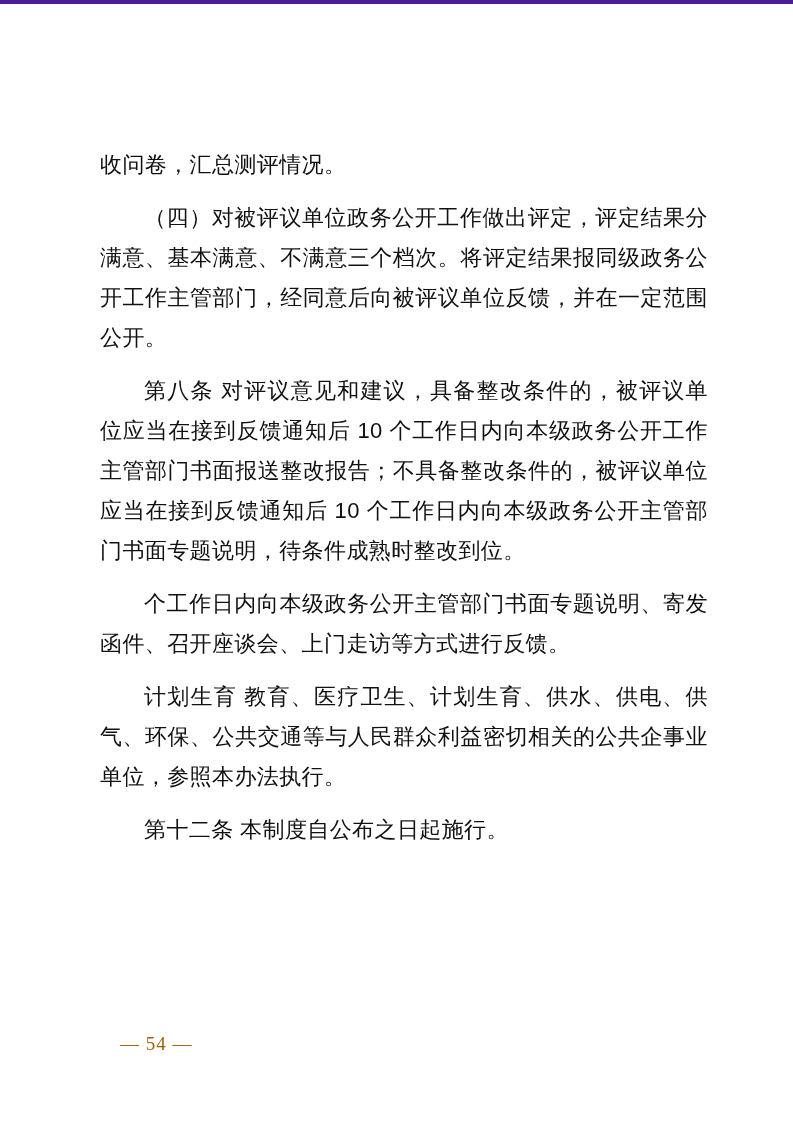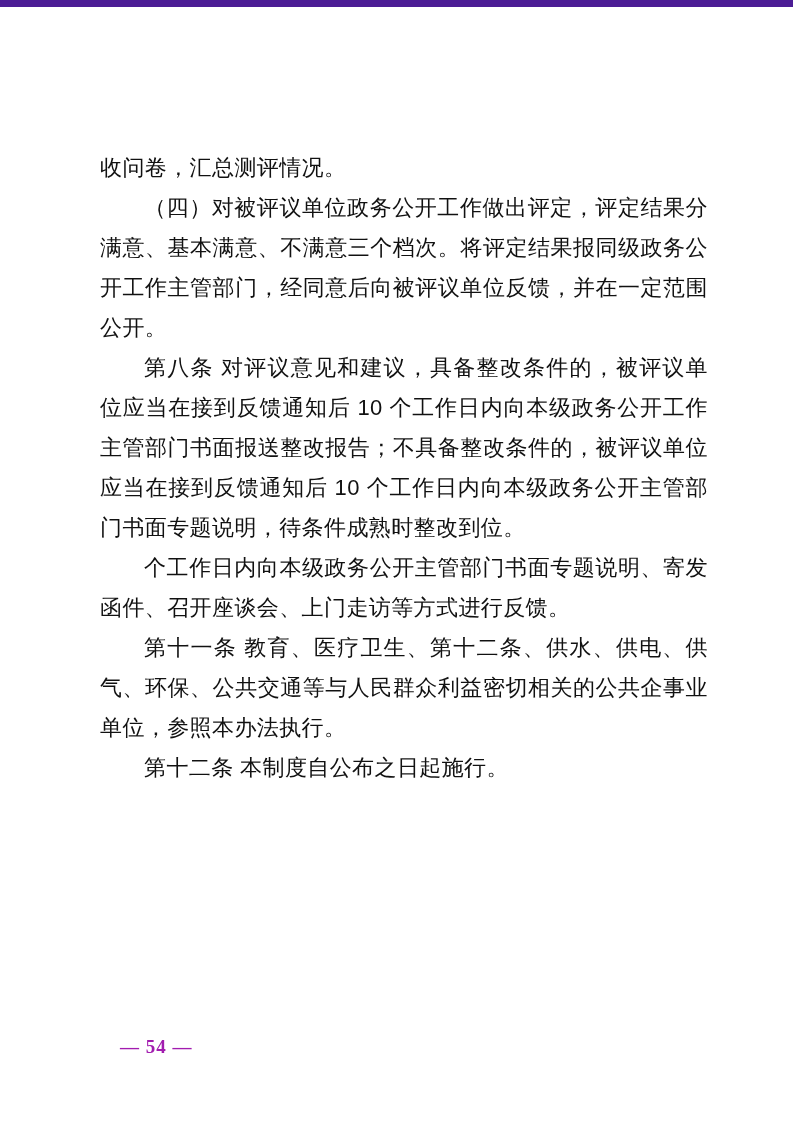--- a/index.html
+++ b/index.html
@@ -10,21 +10,21 @@
     width: 793px;
     height: 1122px;
     background: #e8e8e8;
     font-family: "Liberation Sans", sans-serif;
   }
   .page {
     position: relative;
     width: 793px;
     height: 1122px;
     background: #ffffff;
-    border-top: 7px solid #4c1d95;
+    border-top: 4px solid #4c1d95;
     box-sizing: border-box;
     overflow: hidden;
   }
   .content {
     position: absolute;
     left: 100px;
     top: 141px;
     width: 608px;
   }
   .content p {
@@ -32,39 +32,39 @@
     font-size: 22px;
     line-height: 40px;
     color: #111111;
     text-align: justify;
     text-justify: inter-character;
     letter-spacing: 0.4px;
     word-break: break-all;
   }
   .content p.indent {
     text-indent: 2em;
+    margin-top: 13px;
   }
   .folio {
     position: absolute;
     left: 120px;
     top: 1028px;
     font-size: 19px;
     line-height: 24px;
-    color: #a21caf;
+    color: #a16207;
     font-family: "Liberation Serif", serif;
     letter-spacing: 1px;
-    font-weight: bold;
   }
 </style>
 </head>
 <body>
 
 <div class="page">
   <div class="content">
       <p>收问卷，汇总测评情况。</p>
       <p class="indent">（四）对被评议单位政务公开工作做出评定，评定结果分满意、基本满意、不满意三个档次。将评定结果报同级政务公开工作主管部门，经同意后向被评议单位反馈，并在一定范围公开。</p>
       <p class="indent">第八条 对评议意见和建议，具备整改条件的，被评议单位应当在接到反馈通知后 10 个工作日内向本级政务公开工作主管部门书面报送整改报告；不具备整改条件的，被评议单位应当在接到反馈通知后 10 个工作日内向本级政务公开主管部门书面专题说明，待条件成熟时整改到位。</p>
       <p class="indent">个工作日内向本级政务公开主管部门书面专题说明、寄发函件、召开座谈会、上门走访等方式进行反馈。</p>
-      <p class="indent">第十一条 教育、医疗卫生、第十二条、供水、供电、供气、环保、公共交通等与人民群众利益密切相关的公共企事业单位，参照本办法执行。</p>
+      <p class="indent">计划生育 教育、医疗卫生、计划生育、供水、供电、供气、环保、公共交通等与人民群众利益密切相关的公共企事业单位，参照本办法执行。</p>
       <p class="indent">第十二条 本制度自公布之日起施行。</p>
     </div>
   <div class="folio">— 54 —</div>
 </div>
 
 </body></html>

